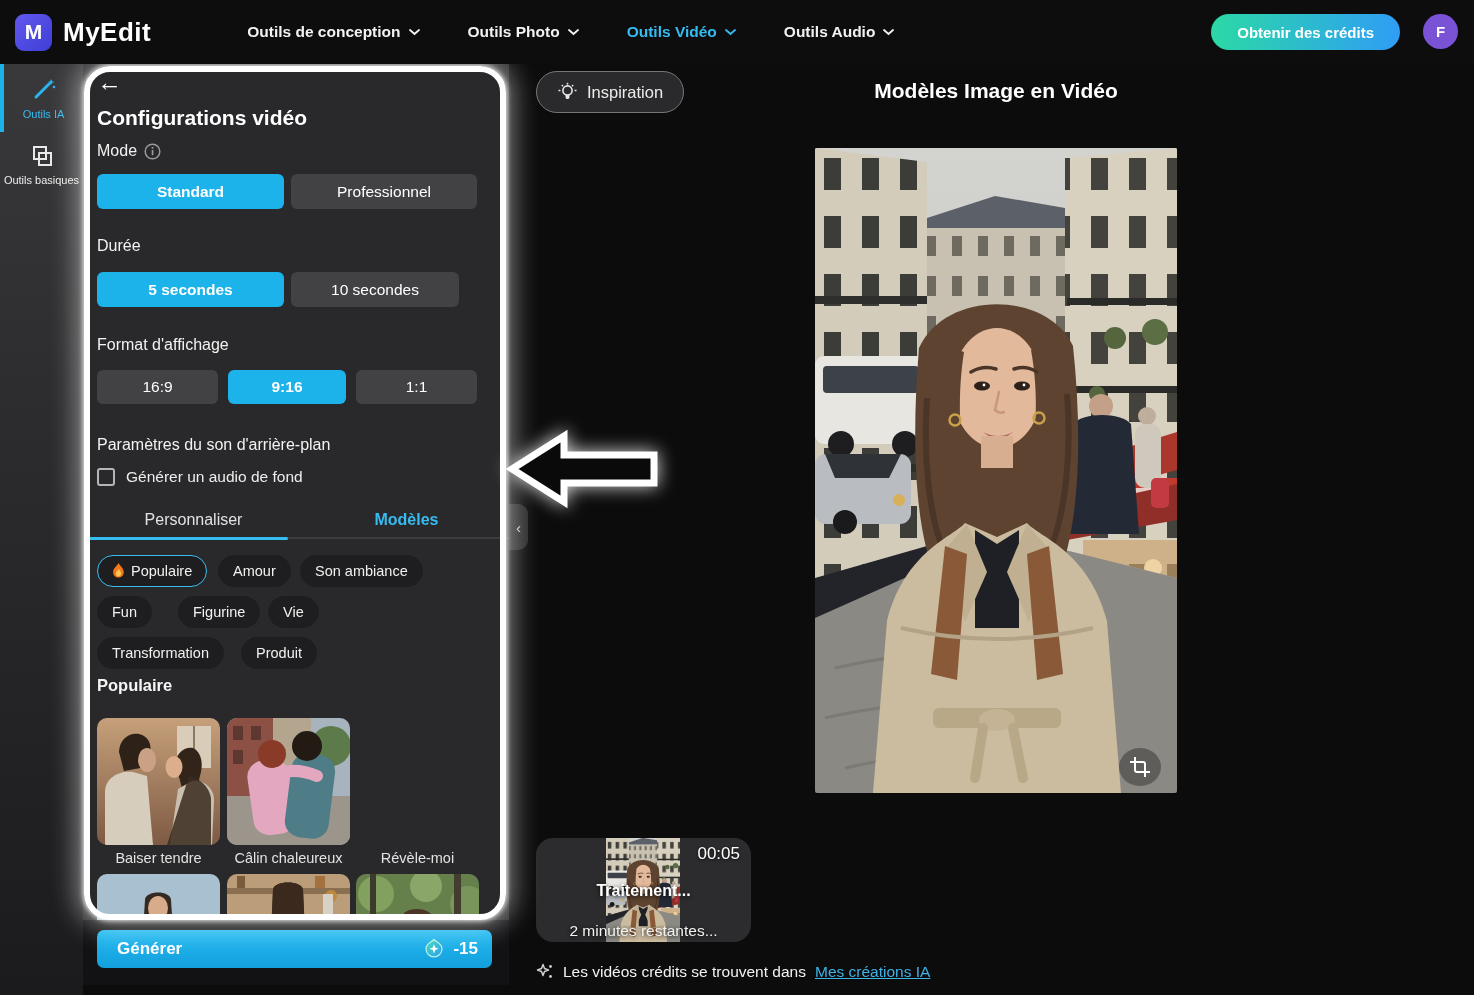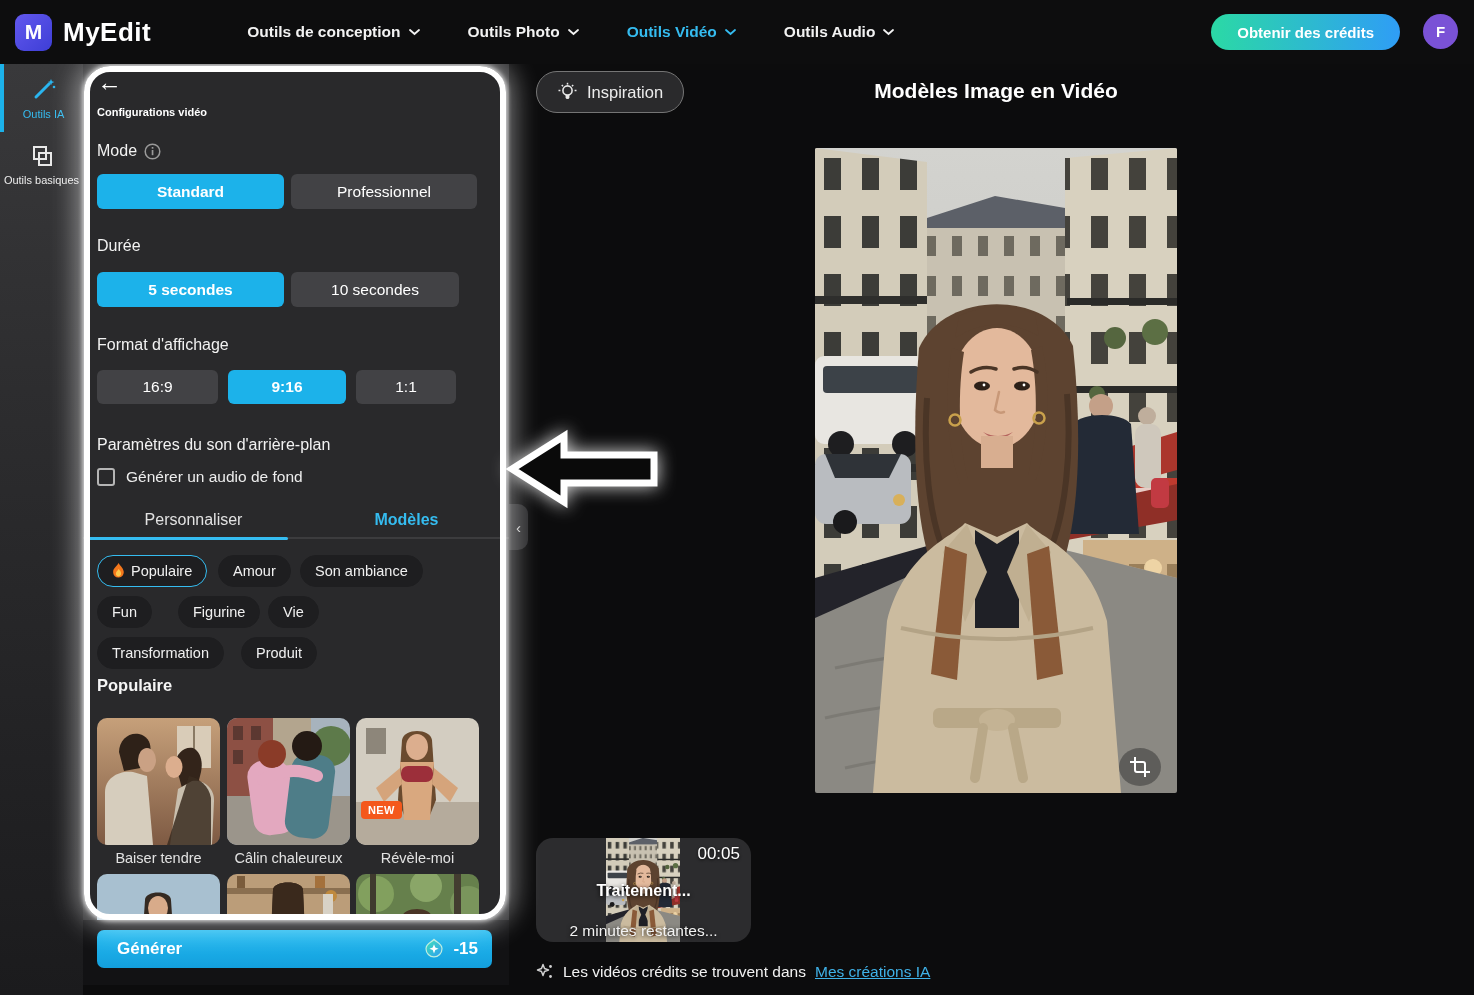--- a/index.html
+++ b/index.html
@@ -30,21 +30,21 @@
         background:linear-gradient(180deg,#39393b 0%,#2d2d2f 35%,#1b1b1d 100%);}
   .side-item{display:flex;flex-direction:column;align-items:center;padding:12px 2px 10px;cursor:pointer;}
   .side-item.on{border-left:4px solid var(--accent);}
   .side-label{font-size:11px;margin-top:6px;text-align:center;line-height:1.25;color:#ececec;}
   .side-item.on .side-label{color:var(--accent-text);}
 
   
   .panel{position:absolute;left:83px;top:64px;width:426px;height:921px;background:#29292b;overflow:hidden;z-index:2;}
   .p-abs{position:absolute;}
   .back{left:14px;top:6px;font-size:25px;color:#fff;cursor:pointer;line-height:1;}
-  .p-title{left:14px;top:42px;font-size:11px;font-weight:700;color:#fff;}
+  .p-title{left:14px;top:42px;font-size:21px;font-weight:700;color:#fff;}
   .p-label{font-size:16px;color:#f2f2f2;display:flex;align-items:center;gap:7px;}
   .seg{height:35px;border-radius:6px;background:#424245;border:none;color:#fff;font-size:15.5px;display:flex;align-items:center;justify-content:center;cursor:pointer;}
   .seg.on{background:var(--accent);font-weight:700;}
   .chk-row{left:14px;top:404px;display:flex;align-items:center;gap:11px;cursor:pointer;}
   .chk{width:18px;height:18px;border:2px solid #b5b5b5;border-radius:3px;background:transparent;}
   .chk-label{font-size:15.5px;color:#ededed;}
   .tabs{left:0;top:438px;width:426px;height:37px;display:flex;border-bottom:2px solid #3c3c3e;}
   .tab{display:flex;align-items:center;justify-content:center;font-size:16px;color:#e2e2e2;cursor:pointer;}
   .tab.on{color:var(--accent-text);font-weight:700;}
   .tab-underline{left:5px;top:473px;width:200px;height:3px;background:var(--accent-text);border-radius:2px;}
@@ -154,21 +154,21 @@
   <button class="p-abs seg on" style="left:14px;top:110px;width:187px;">Standard</button>
   <button class="p-abs seg" style="left:208px;top:110px;width:186px;">Professionnel</button>
 
   <div class="p-abs p-label" style="left:14px;top:173px;">Durée</div>
   <button class="p-abs seg on" style="left:14px;top:208px;width:187px;">5 secondes</button>
   <button class="p-abs seg" style="left:208px;top:208px;width:168px;">10 secondes</button>
 
   <div class="p-abs p-label" style="left:14px;top:272px;">Format d'affichage</div>
   <button class="p-abs seg" style="left:14px;top:306px;width:121px;height:34px;">16:9</button>
   <button class="p-abs seg on" style="left:145px;top:306px;width:118px;height:34px;">9:16</button>
-  <button class="p-abs seg" style="left:273px;top:306px;width:100px;height:34px;">1:1</button>
+  <button class="p-abs seg" style="left:273px;top:306px;width:121px;height:34px;">1:1</button>
 
   <div class="p-abs p-label" style="left:14px;top:372px;">Paramètres du son d'arrière-plan</div>
   <div class="p-abs chk-row">
     <span class="chk"></span>
     <span class="chk-label">Générer un audio de fond</span>
   </div>
 
   <div class="p-abs tabs">
     <div class="tab" style="width:221px;">Personnaliser</div>
     <div class="tab on" style="width:205px;">Modèles</div>
@@ -239,34 +239,20 @@
       <g transform="rotate(-8 42 70)">
           <rect x="22" y="42" width="42" height="75" rx="16" fill="#e3a8bf"></rect>
         </g>
       <circle cx="45" cy="36" r="14" fill="#8a3b28"></circle>
       <g transform="rotate(7 82 70)">
           <rect x="62" y="36" width="44" height="84" rx="16" fill="#4e7d88"></rect>
         </g>
       <circle cx="80" cy="28" r="15" fill="#241a14"></circle>
       <path d="M36 62q26-16 54-4" stroke="#e3a8bf" stroke-width="12" fill="none" stroke-linecap="round"></path>
     </svg>
-  </div>
-  <div class="thumb" style="left:273px;top:654px;">
-    <svg width="123" height="127" viewBox="0 0 123 127">
-      <rect width="123" height="127" fill="#d3cdc1"></rect>
-        <rect y="84" width="123" height="43" fill="#b5ab9c"></rect>
-      <rect x="10" y="10" width="20" height="26" fill="#8d867a"></rect>
-      <path d="M46 22c2-12 28-12 30 0l4 60-8 20H50l-8-20z" fill="#6a4a2e"></path>
-      <ellipse cx="61" cy="29" rx="11" ry="13" fill="#dcae8e"></ellipse>
-      <path d="M44 44h34l-4 58H48z" fill="#d9a87f"></path>
-      <rect x="45" y="48" width="32" height="16" rx="7" fill="#9c2f3a"></rect>
-      <path d="M44 50L20 70l8 14 18-18z" fill="#d5a47b"></path>
-      <path d="M78 50l24 20-8 14-18-18z" fill="#d5a47b"></path>
-    </svg>
-    <div class="new-badge">NEW</div>
   </div>
   <div class="tlabel" style="left:14px;">Baiser tendre</div>
   <div class="tlabel" style="left:144px;">Câlin chaleureux</div>
   <div class="tlabel" style="left:273px;">Révèle-moi</div>
 
   <div class="thumb" style="left:14px;top:810px;height:120px;">
     <svg width="123" height="120" viewBox="0 0 123 120">
       <rect width="123" height="120" fill="#a8c0d0"></rect>
         <rect y="48" width="123" height="22" fill="#7e9cac"></rect>
       <path d="M0 70l38-22 10 24-48 18z" fill="#70806f"></path>

